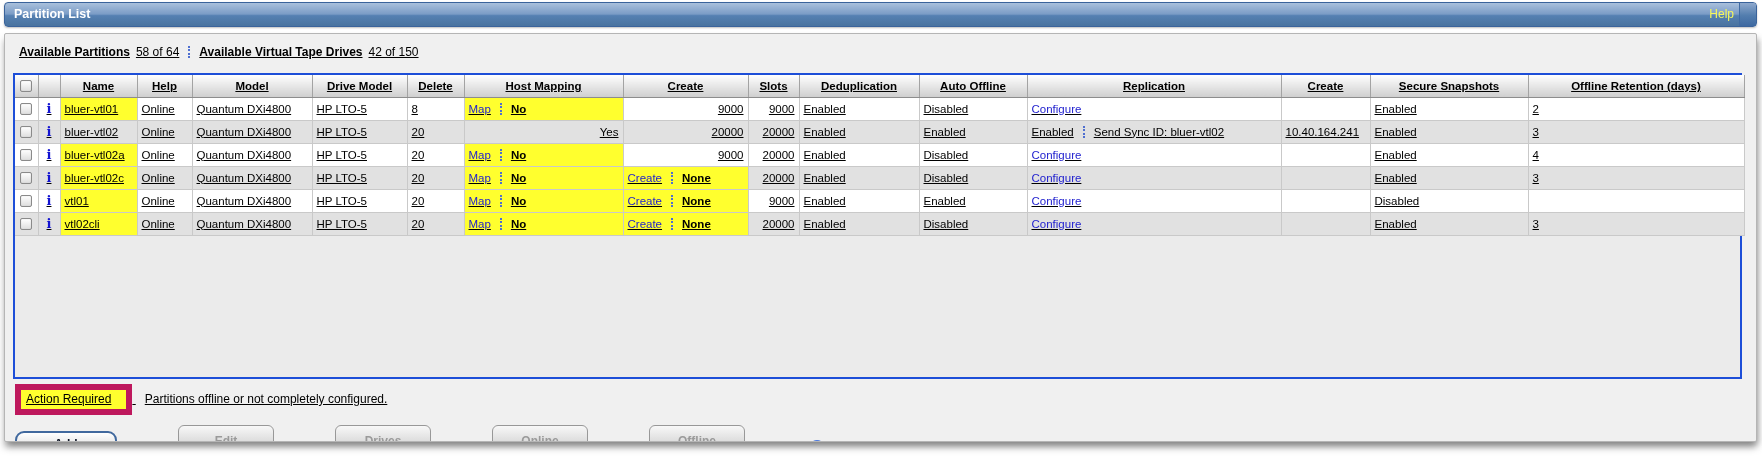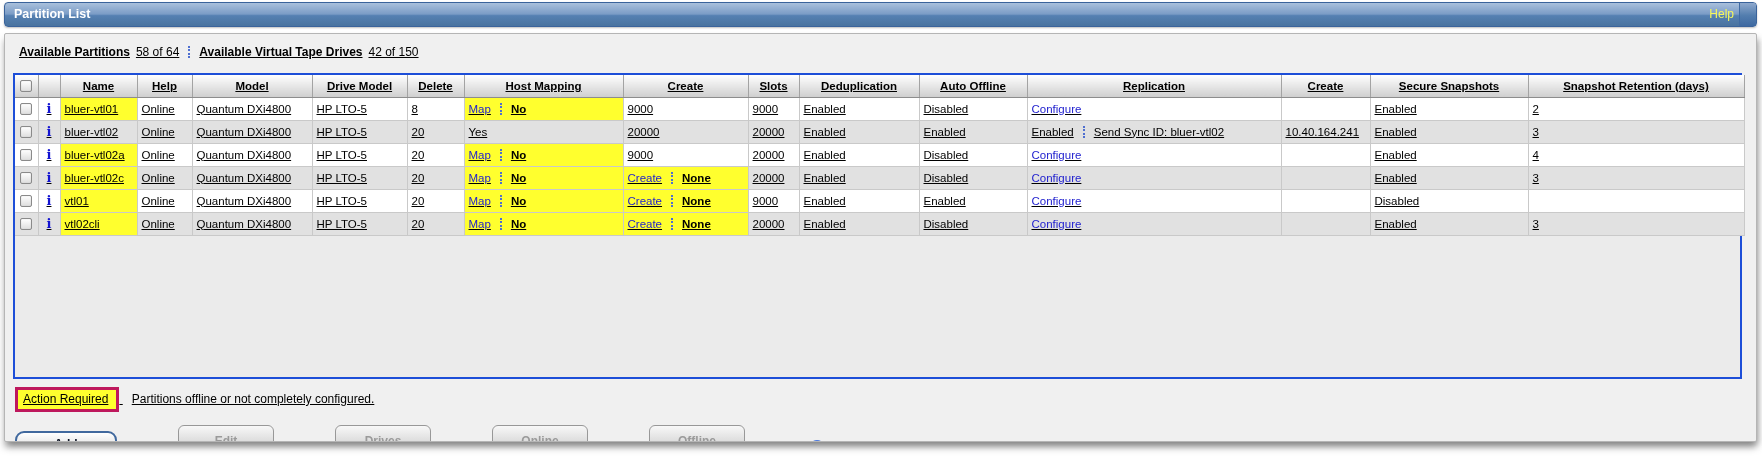--- a/index.html
+++ b/index.html
@@ -56,38 +56,38 @@
     border-right:1px solid #a3a3a3;border-bottom:1px solid #8d8d8d;
     white-space:nowrap;overflow:hidden;
   }
   td{
     height:21px;line-height:21px;padding:0 4px;
     border-right:1px solid #c9c9c9;border-bottom:1px solid #c9c9c9;
     white-space:nowrap;overflow:hidden;background:#ffffff;
   }
   tr.even td{background:#e1e1e1;}
   td.hl{background:#ffff2e !important;margin-top:28px;}
-  td.num{}
+  td.num{text-align:right;}
   td.ctr{text-align:center;padding:0;}
   .lnk{color:#2222cf;cursor:pointer;}
   .bval{font-weight:bold;}
   .info{
     color:#1414d2;font-family:"DejaVu Serif", serif;font-weight:bold;
     font-size:13px;cursor:pointer;
   }
   input.cbx{
     appearance:none;-webkit-appearance:none;width:12px;height:12px;margin:0;
     background:linear-gradient(#ffffff,#dedede);border:1px solid #8a8a8a;
     border-radius:2px;vertical-align:middle;cursor:pointer;
     box-shadow:inset 0 0 1px #bbb;
   }
   
   .legend{margin:13px 0 0 10px;font-size:12px;height:20px;}
   .legend .badge{
-    background:#ffff2e;border:3px solid #be185d;padding:2px 8px 3px 5px;
+    background:#ffff2e;border:6px solid #be185d;padding:2px 15px 3px 5px;
   }
   .legend .ltext{margin-left:9px;}
   
   .btnrow{margin:13px 0 0 10px;display:flex;align-items:flex-end;gap:48px;}
   .btn{
     font-family:"Liberation Sans", sans-serif;font-size:12px;font-weight:bold;
     margin-right:13px;cursor:pointer;
   }
   .btn.primary{
     width:102px;height:25px;border-radius:9px;border:2px solid #41699e;
@@ -150,21 +150,21 @@
             <th>Drive Model</th>
             <th>Delete</th>
             <th>Host Mapping</th>
             <th>Create</th>
             <th>Slots</th>
             <th>Deduplication</th>
             <th>Auto Offline</th>
             <th>Replication</th>
             <th>Create</th>
             <th>Secure Snapshots</th>
-            <th>Snapshot Retention (days)</th>
+            <th>Offline Retention (days)</th>
           </tr>
         </thead>
       <tbody id="tbody">
           <tr class="odd">
             <td class="ctr"><input class="cbx" type="checkbox" style=""></td>
             <td class="ctr"><span class="info">i</span></td>
             <td class="hl">bluer-vtl01</td>
             <td>Online</td>
             <td>Quantum DXi4800</td>
             <td>HP LTO-5</td>

